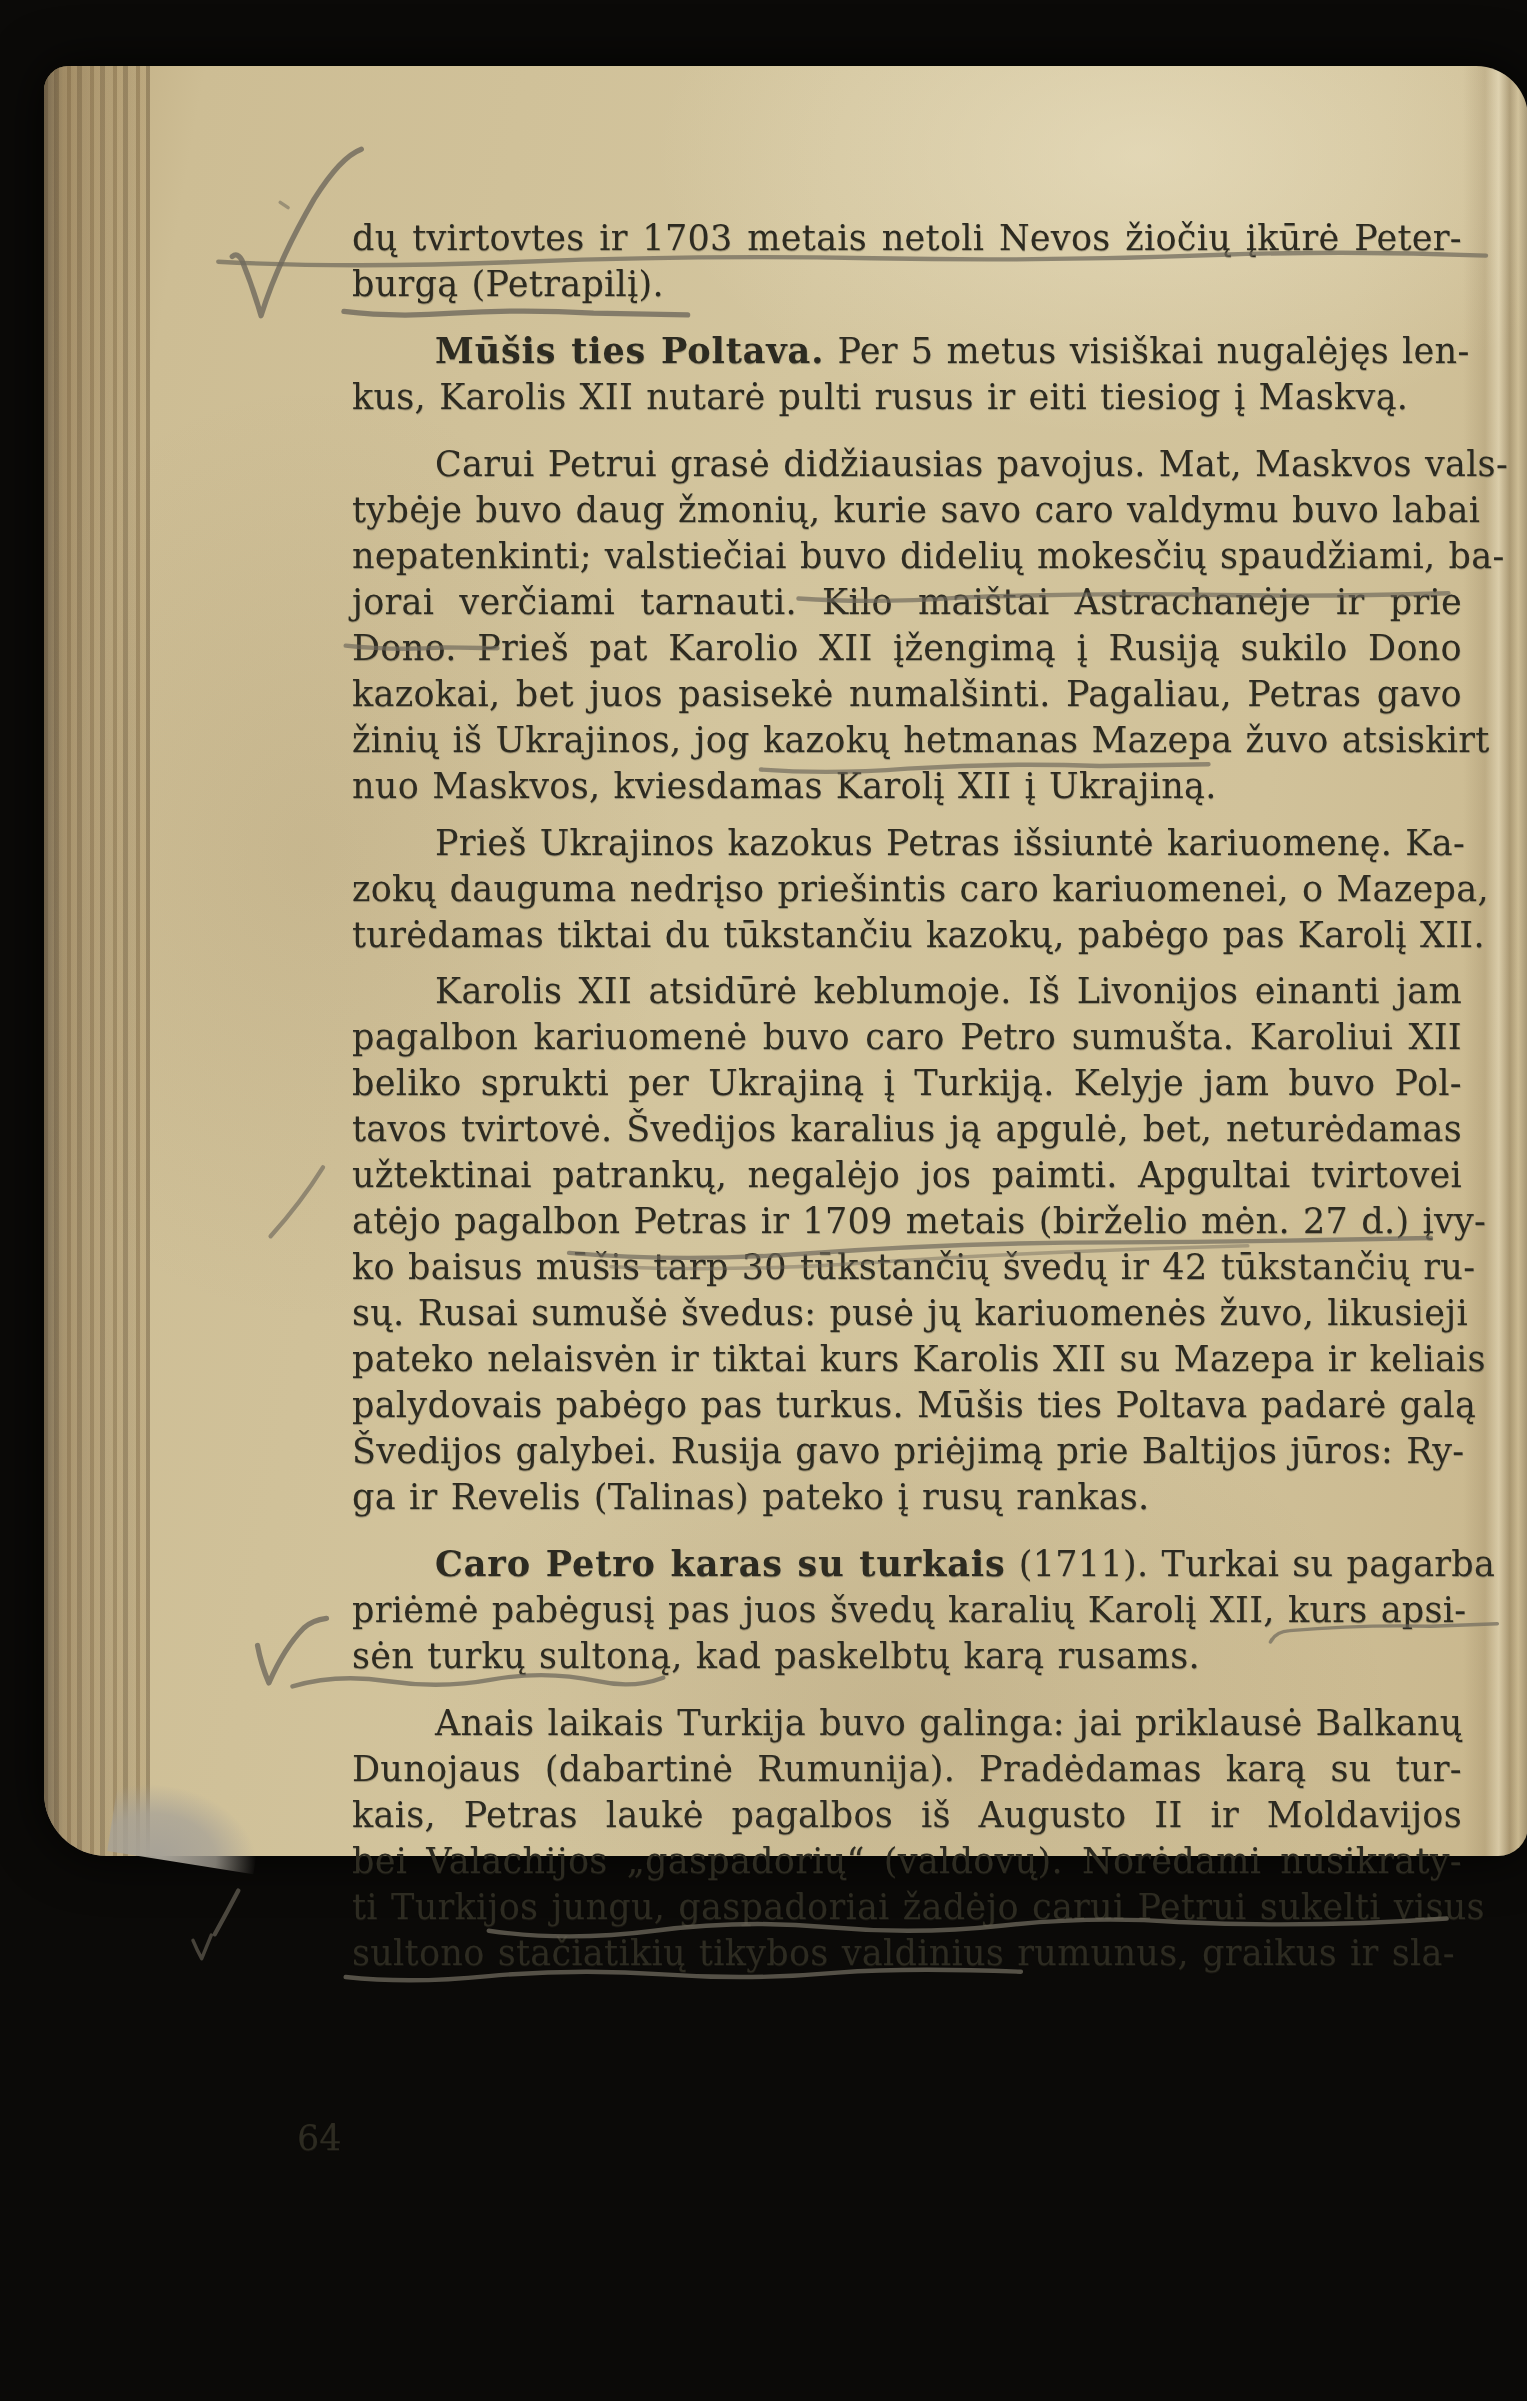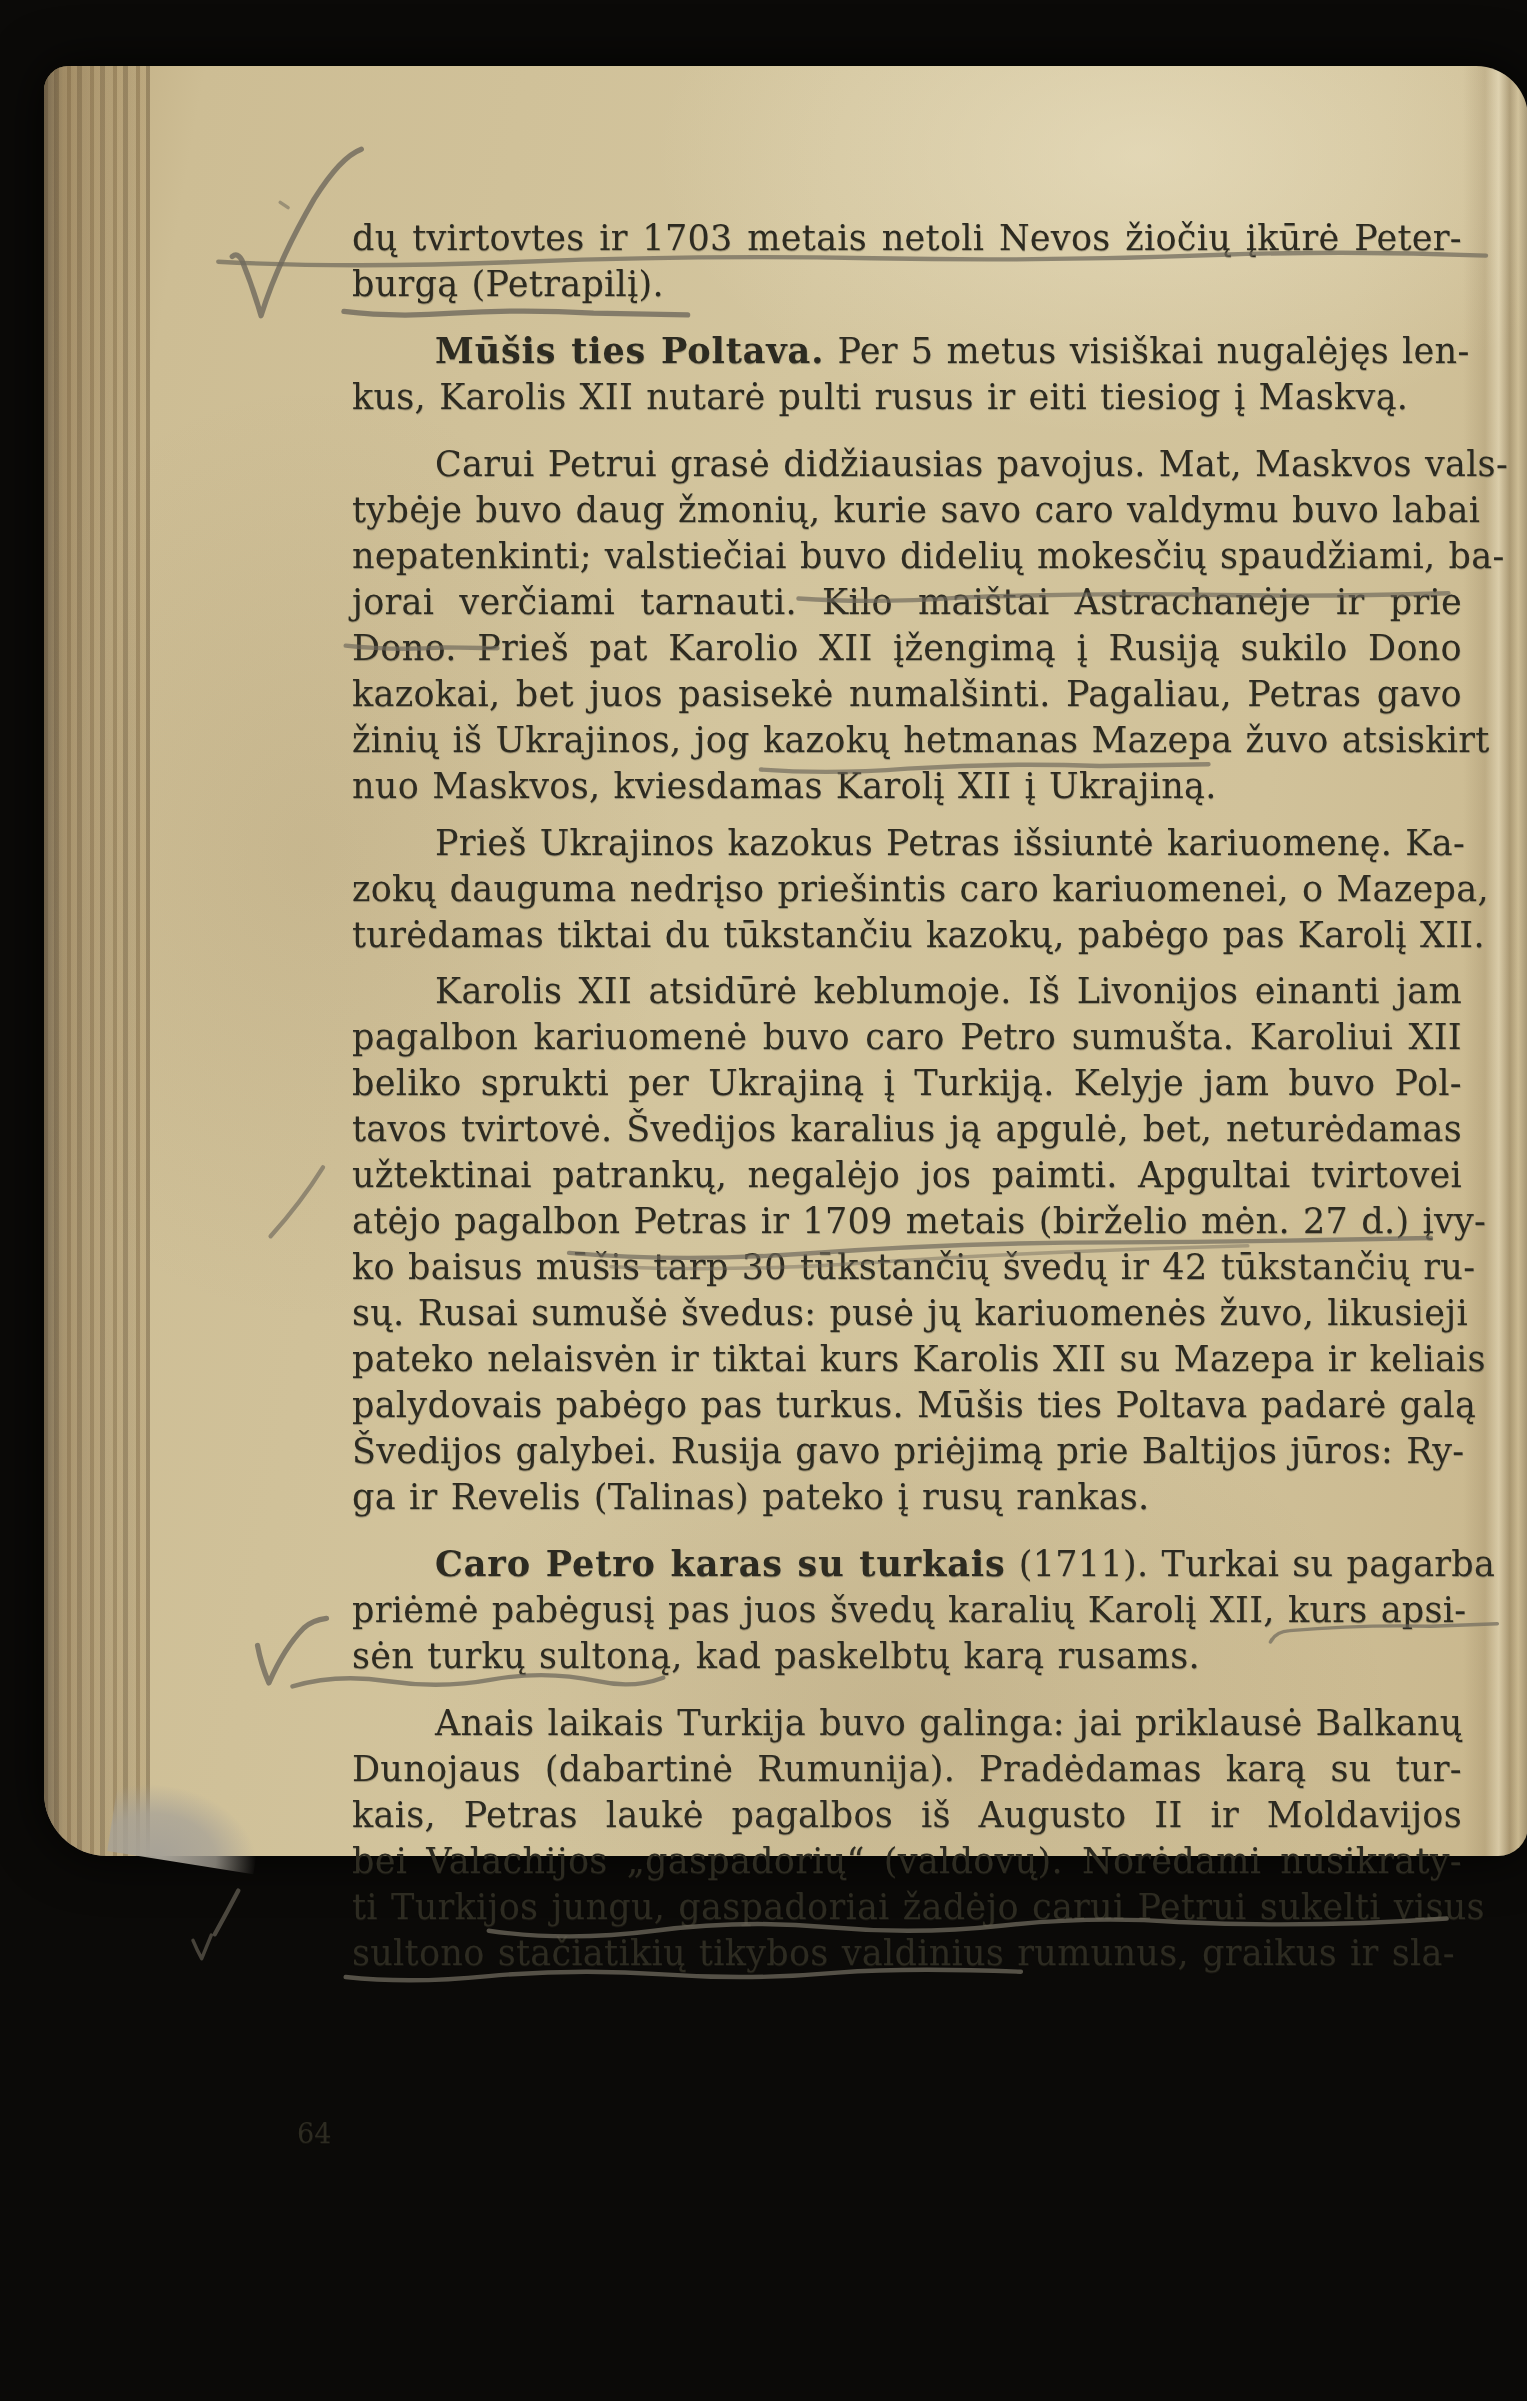--- a/index.html
+++ b/index.html
@@ -56,21 +56,21 @@
     overflow:visible;white-space:nowrap;
   }
   .line.last{text-align-last:left;}
   .para.indent .line:first-child{text-indent:83px;}
   .para.gap-lg{margin-top:21px;}
   .para + .para{margin-top:10.5px;}
   .para.gap-lg + .para, .para + .para.gap-lg{margin-top:21px;}
   .bold{font-weight:bold;letter-spacing:0.9px;}
   .page-number{
     position:absolute;left:253px;top:2052px;
-    color:var(--ink,#2d2b21);font-size:27px;
+    color:var(--ink,#2d2b21);font-size:35px;
     text-shadow:0.3px 0.5px 0.7px rgba(45,43,33,0.35);
   }
   
   #pencil-layer{position:absolute;left:0;top:0;pointer-events:none;}
 </style>
 </head>
 <body>
 
 <div class="scan">
   <div class="book-page">

